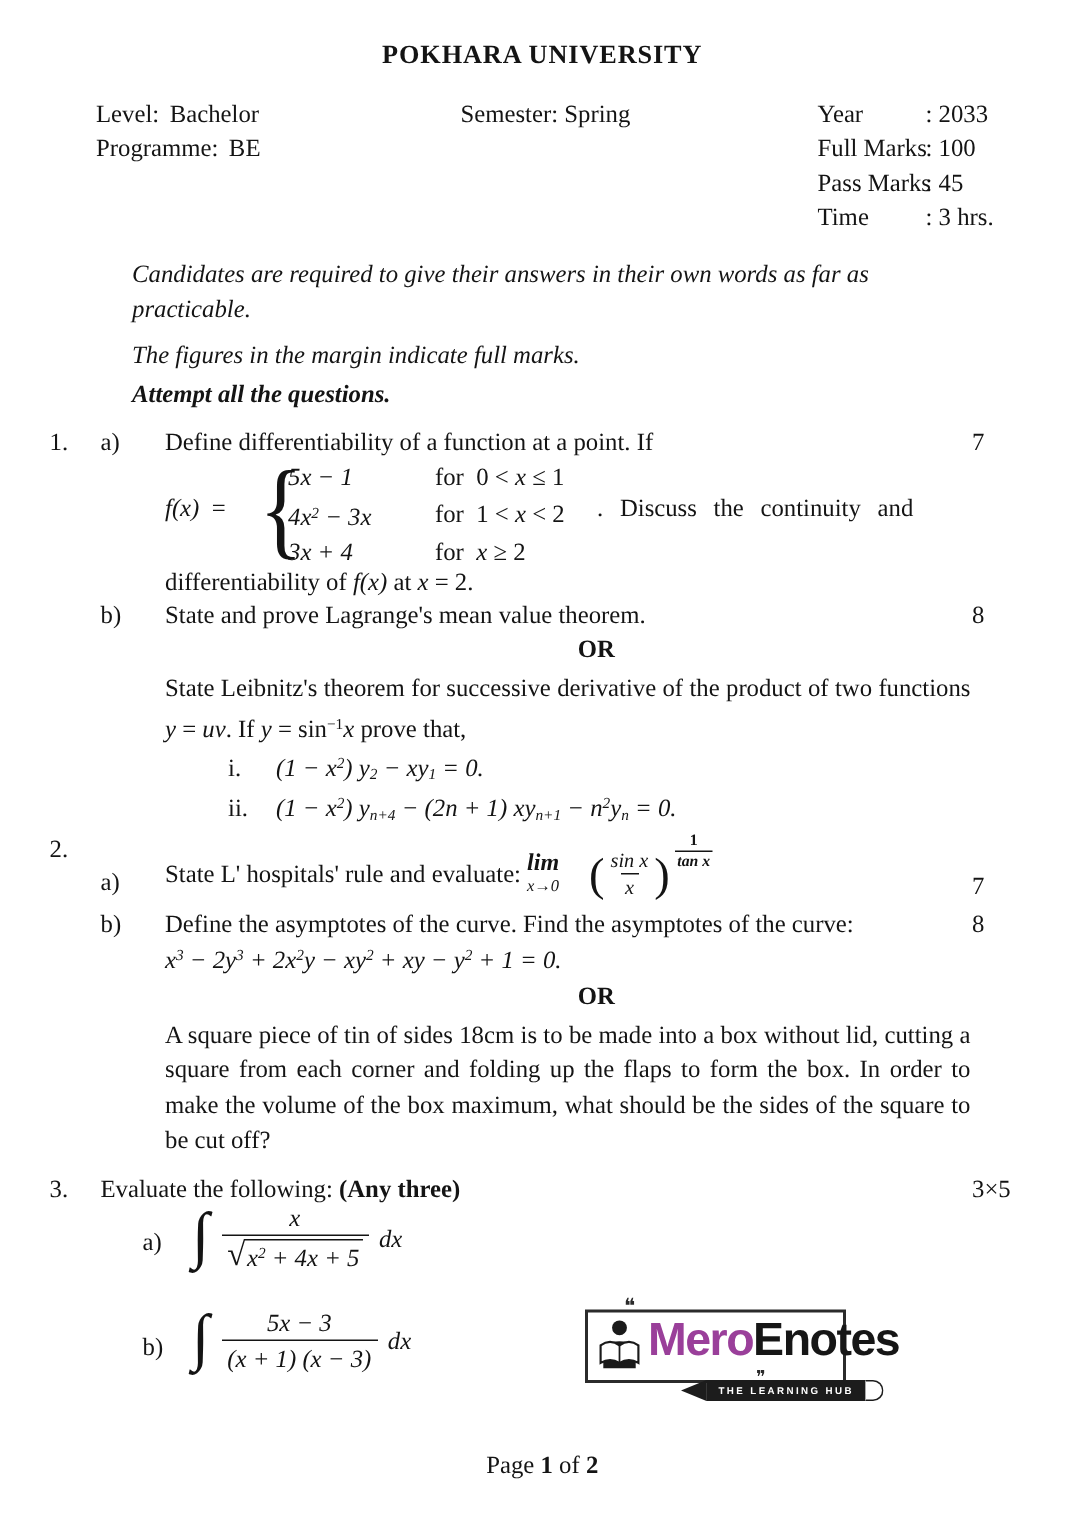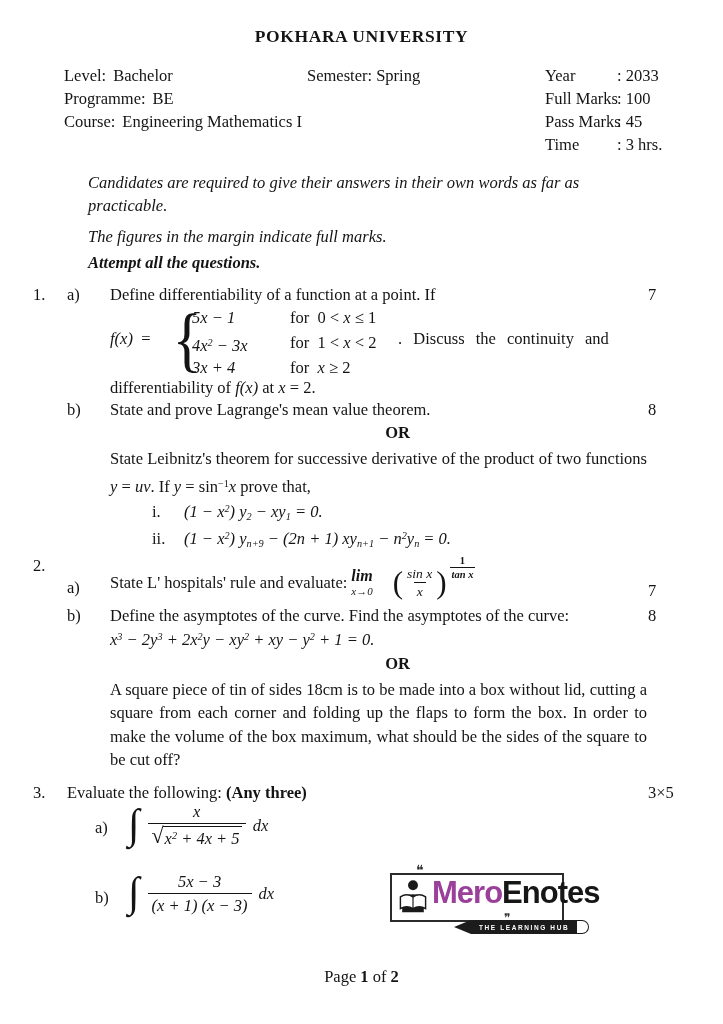--- a/index.html
+++ b/index.html
@@ -84,23 +84,20 @@
 
   <div class="abs title">POKHARA UNIVERSITY</div>
 
   <div class="abs hdr">
     <div class="hrow" style="left:0;top:0">
       <span>Level:</span><span class="hgap"></span><span>Bachelor</span>
     </div>
     <div class="hrow" style="left:0;top:23px">
       <span>Programme:</span><span class="hgap"></span><span>BE</span>
     </div>
-    <div class="hrow" style="left:0;top:46px">
-      <span>Course:</span><span class="hgap"></span><span>Engineering Mathematics I</span>
-    </div>
     <div class="hrow" style="left:243px;top:0">Semester: Spring</div>
     <div class="hrow" style="left:481px;top:0">
       <span class="rlabel">Year</span><span>: 2033</span>
     </div>
     <div class="hrow" style="left:481px;top:23px">
       <span class="rlabel">Full Marks</span><span>: 100</span>
     </div>
     <div class="hrow" style="left:481px;top:46px">
       <span class="rlabel">Pass Marks</span><span>: 45</span>
     </div>
@@ -142,21 +139,21 @@
   <div class="abs qletter" style="top:400px">b)</div>
   <div class="abs qtext" style="top:400px">State and prove Lagrange's mean value theorem.</div>
   <div class="abs qmark" style="top:400px">8</div>
 
   <div class="abs orlbl" style="top:423px">OR</div>
   <div class="abs qtext just" style="top:447px"><span>State Leibnitz's theorem for successive derivative of the product of two functions </span><span class="r-i">y</span><span> = </span><span class="r-i">uv</span><span>. If </span><span class="r-i">y</span><span> = sin</span><span class="r-sup">−1</span><span class="r-i">x</span><span> prove that,</span></div>
 
   <div class="abs itnum" style="top:502px">i.</div>
   <div class="abs itexpr math" style="top:502px"><span>(1 − x</span><span class="r-sup">2</span><span>) y</span><span class="r-sub">2</span><span> − xy</span><span class="r-sub">1</span><span> = 0.</span></div>
   <div class="abs itnum" style="top:529px">ii.</div>
-  <div class="abs itexpr math" style="top:529px"><span>(1 − x</span><span class="r-sup">2</span><span>) y</span><span class="r-sub">n+9</span><span> − (2n + 1) xy</span><span class="r-sub">n+1</span><span> − n</span><span class="r-sup">2</span><span>y</span><span class="r-sub">n</span><span> = 0.</span></div>
+  <div class="abs itexpr math" style="top:529px"><span>(1 − x</span><span class="r-sup">2</span><span>) y</span><span class="r-sub">n+4</span><span> − (2n + 1) xy</span><span class="r-sub">n+1</span><span> − n</span><span class="r-sup">2</span><span>y</span><span class="r-sub">n</span><span> = 0.</span></div>
 
   <div class="abs qnum" style="top:556px">2.</div>
   <div class="abs qletter" style="top:578px">a)</div>
   <div class="abs limrow">
     <span>State L' hospitals' rule and evaluate:</span>
     <span class="limwrap">
       <span class="limop">
         <span class="op">lim</span>
         <span class="lsub">x→0</span>
       </span>

